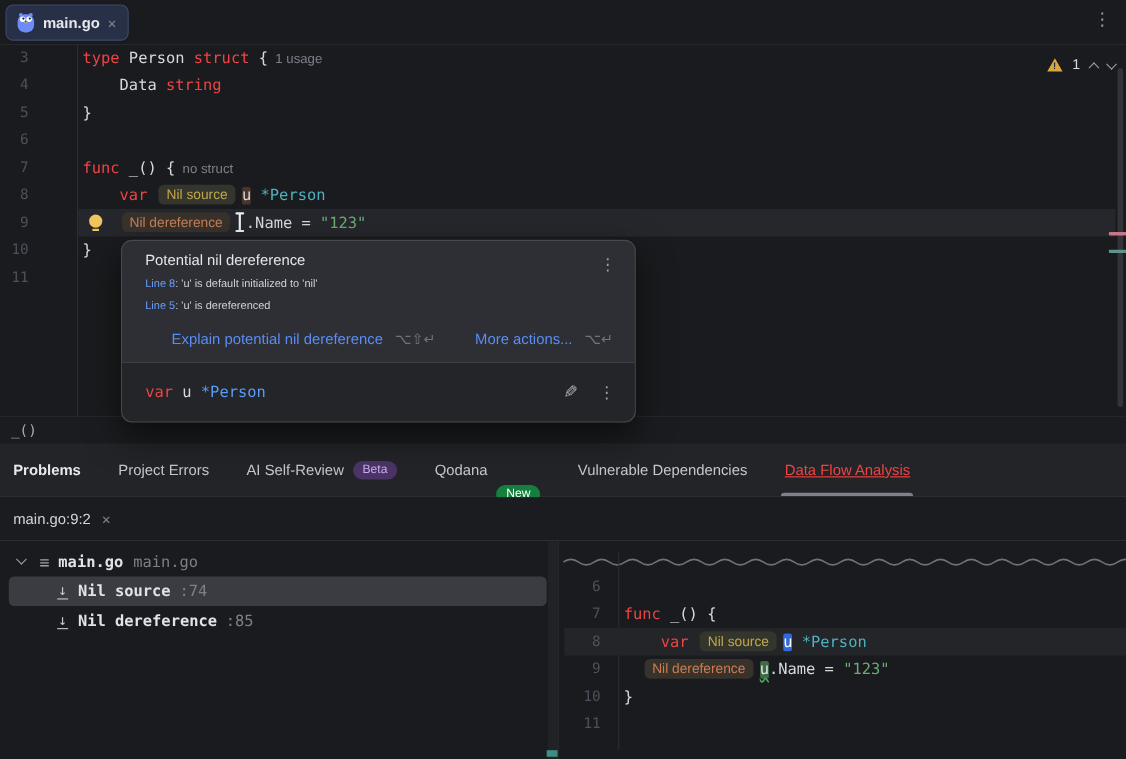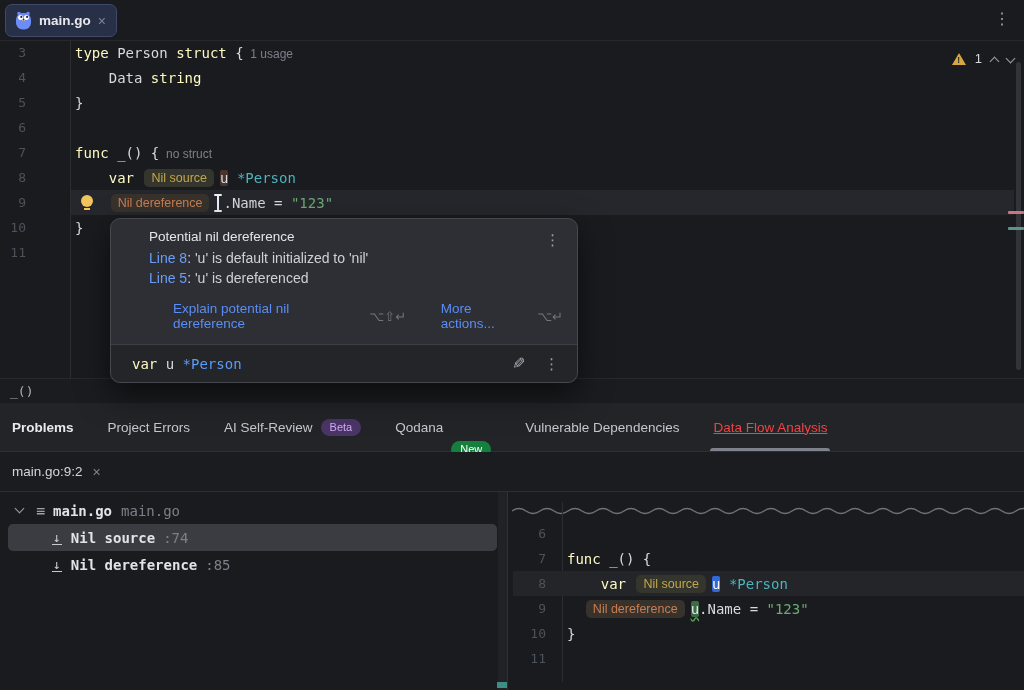--- a/index.html
+++ b/index.html
@@ -34,21 +34,21 @@
   .crow { position: relative; height: 25px; display: flex; align-items: center; }
   .crow .ln { width: 26px; text-align: right; flex: none; color: #4c525c; font: 13px "DejaVu Sans Mono", monospace; z-index: 2; }
   .crow .code { position: relative; flex: 1; padding-left: 49px; font: 14px "DejaVu Sans Mono", monospace;
                 white-space: pre; z-index: 2; }
   .crow.current::before { content: ""; position: absolute; left: 71px; right: 10px; top: 0; bottom: 0; background: #26272c; }
   .bulb { position: absolute; left: 81px; top: 5px; width: 12px; height: 12px; border-radius: 50%;
           background: #f2c55c; z-index: 2; }
   .bulb::after { content: ""; position: absolute; left: 3px; bottom: -3px; width: 6px; height: 2.5px; background: #f2c55c; }
 
   
-  .tok.kw  { color: #fef9c3; }
+  .tok.kw  { color: #ef4444; }
   .tok.pl  { color: #d6d9de; }
   .tok.ty  { color: #4db3be; }
   .tok.tyb { color: #5a9cf8; }
   .tok.str { color: #6aab73; }
   .tok.hint { color: #7b818b; font-family: "Liberation Sans", sans-serif; font-size: 12px; }
   .tok.chipy, .tok.chipo { font-family: "Liberation Sans", sans-serif; font-size: 12.5px; border-radius: 5px;
         padding: 2px 7px; margin: 0 6px 0 2px; vertical-align: 1px; }
   .tok.chipy { background: #34362d; color: #c2a64b; }
   .tok.chipo { background: #37322c; color: #cb7d52; }
   .tok.ub    { background: #4a352c; border-radius: 2px; color: #d6d9de; }
@@ -63,31 +63,31 @@
 
   
   .vtrack { position: absolute; right: 3px; top: 62px; width: 5px; height: 308px; background: #32343a; border-radius: 3px; z-index: 2; }
   .mark { position: absolute; right: 0; width: 16px; height: 3px; border-radius: 1px; z-index: 3; }
   .mark.pink { top: 211px; background: #c97588; }
   .mark.teal { top: 227px; background: #5f938d; }
 
   
   .popup { position: absolute; left: 110px; top: 218px; width: 468px; border-radius: 10px; background: #2d2f34;
            border: 1px solid #46484e; box-shadow: 0 12px 32px rgba(0,0,0,.55); z-index: 6; }
-  .popup-top { position: relative; padding: 10px 14px 13px 38px; }
+  .popup-top { position: relative; padding: 10px 14px 13px 21px; }
   .popup-title { font-size: 13.5px; color: #e3e5e9; margin-bottom: 5px; }
-  .popup-line { font-size: 14px; color: #ced1d7; line-height: 19.5px; }
+  .popup-line { font-size: 10px; color: #ced1d7; line-height: 19.5px; }
   .link { color: #6c9ef8; }
   .actions { display: flex; align-items: center; margin-top: 13px; font-size: 13.5px; margin-left: 24px; }
   .action-link { color: #5a8df5; }
   .shortcut { color: #70757d; font-size: 13px; margin-left: 11px; }
   .actions .gap { width: 36px; }
   .popup-kebab { position: absolute; right: 17px; top: 12px; color: #9aa0a8; font-size: 15px; }
   .popup-bottom { border-top: 1px solid #3b3e43; background: #232529; border-radius: 0 0 10px 10px;
-                  padding: 0 18px 0 21px; height: 38px; display: flex; align-items: center; }
+                  padding: 0 18px 0 21px; height: 54px; display: flex; align-items: center; }
   .popup-code { font: 14px "DejaVu Sans Mono", monospace; white-space: pre; }
   .popup-icons { margin-left: auto; display: flex; align-items: center; gap: 19px; }
   .pencil { color: #a8acb4; font-size: 16px; transform: scaleX(-1); display: inline-block; }
   .kebab2 { color: #9aa0a8; font-size: 15px; }
 
   
   .breadcrumb { position: absolute; top: 378px; left: 0; right: 0; height: 25px; border-top: 1px solid #26282c;
                 display: flex; align-items: center; padding-left: 10px; font: 13px "DejaVu Sans Mono", monospace;
                 color: #a9aeb6; background: #1b1c1f; }
 

